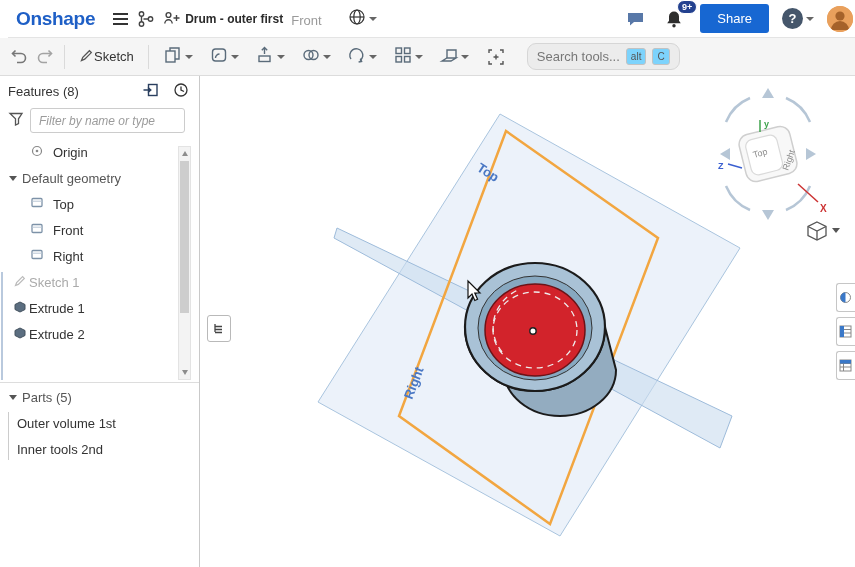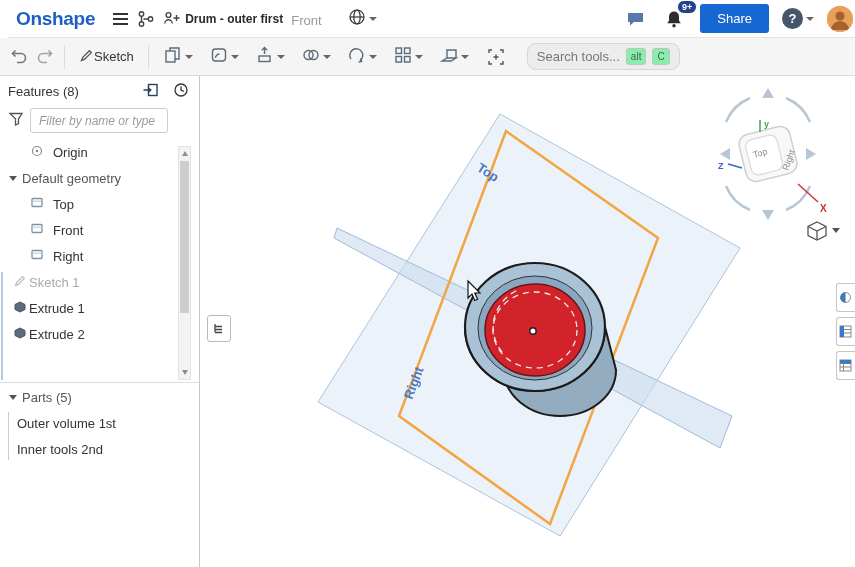--- a/index.html
+++ b/index.html
@@ -33,30 +33,30 @@
   
   .toolbar { position:absolute; left:0; top:38px; width:855px; height:38px; background:#f5f5f5;
              border-bottom:1px solid #dcdcdc; display:flex; align-items:center; padding:0 6px; z-index:29; }
   .tb-sep { width:1px; height:24px; background:#dadada; margin:0 6px; }
   .sketch-btn { display:flex; align-items:center; padding:4px 8px; font-size:13px; color:#333; cursor:pointer; }
   .tool-group { display:flex; align-items:center; gap:2px; padding:2px 4px; margin:0 4px; cursor:pointer; }
   .fit-btn { margin:0 6px; }
   .search-tools { display:flex; align-items:center; gap:6px; background:#ececec; border:1px solid #d6d6d6;
                   border-radius:9px; height:27px; padding:0 9px; margin-left:12px; cursor:text; }
   .search-tools .stext { font-size:13px; color:#777; }
-  .key-badge { background:#86efac; border:1px solid #c2c2c2; border-radius:3px; font-size:10px; color:#555;
+  .key-badge { background:#7dd3fc; border:1px solid #c2c2c2; border-radius:3px; font-size:10px; color:#555;
                padding:0 4px; line-height:15px; }
 
   
   .sidebar { position:absolute; left:0; top:76px; width:200px; height:491px; background:#fff;
              border-right:1px solid #c9c9c9; z-index:20; }
   .features-header { display:flex; align-items:center; height:30px; padding:0 10px 0 8px; font-size:13px; color:#333; }
   .features-header .hicons { margin-left:auto; display:flex; gap:14px; }
   .filter-row { display:flex; align-items:center; gap:6px; padding:2px 8px 6px 8px; }
-  .filter-input { width:138px; height:25px; border:1px solid #ccc; border-radius:3px; font-size:12px;
+  .filter-input { width:155px; height:25px; border:1px solid #ccc; border-radius:3px; font-size:12px;
                   padding:0 8px; color:#555; font-family:"Liberation Sans",sans-serif; }
   .filter-input::placeholder { font-style:italic; color:#9b9b9b; }
   .tree-row { height:26px; display:flex; align-items:center; font-size:13px; color:#333; cursor:pointer; }
   .tree-row .tw { width:14px; display:flex; justify-content:center; margin-left:6px; }
   .tree-row.group { color:#555; }
   .tree-row.child { padding-left:30px; gap:7px; }
   .tree-row.item { padding-left:13px; gap:0; }
   .tree-row.suppressed { color:#aaa; }
   .tree-row .lbl { margin-left:2px; }
   .tri-down { width:0; height:0; border-left:4px solid transparent; border-right:4px solid transparent;

